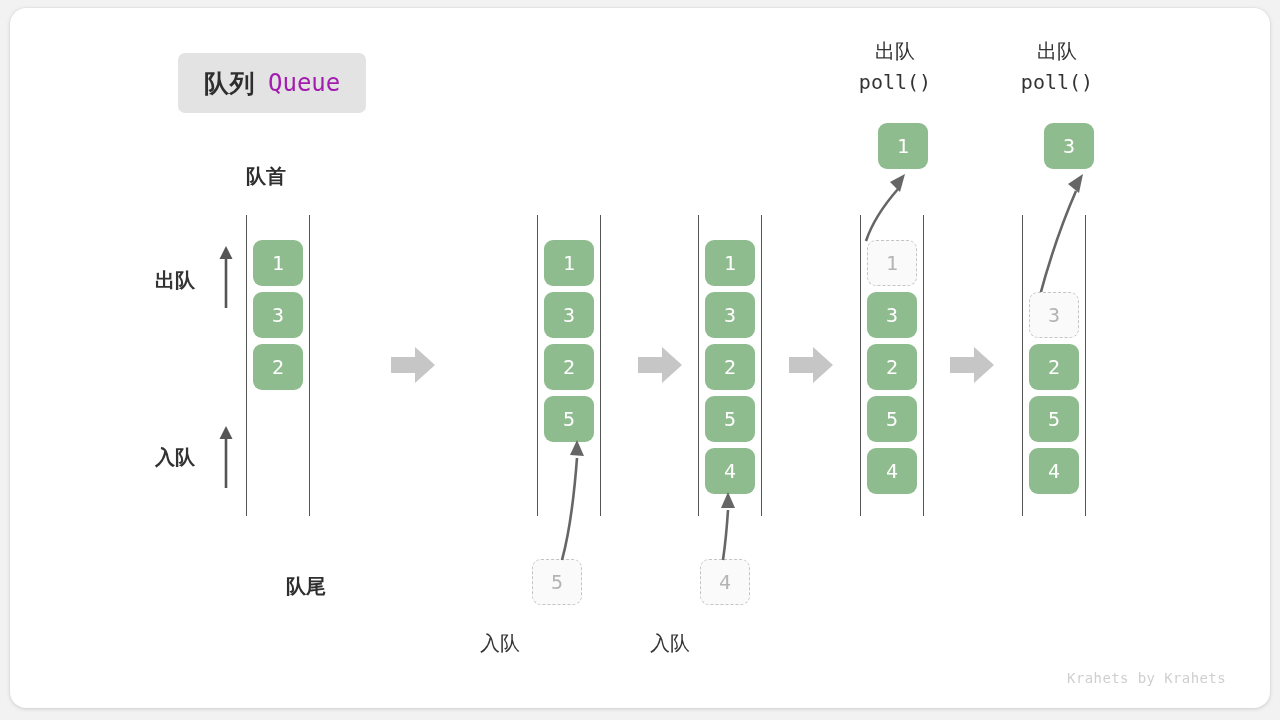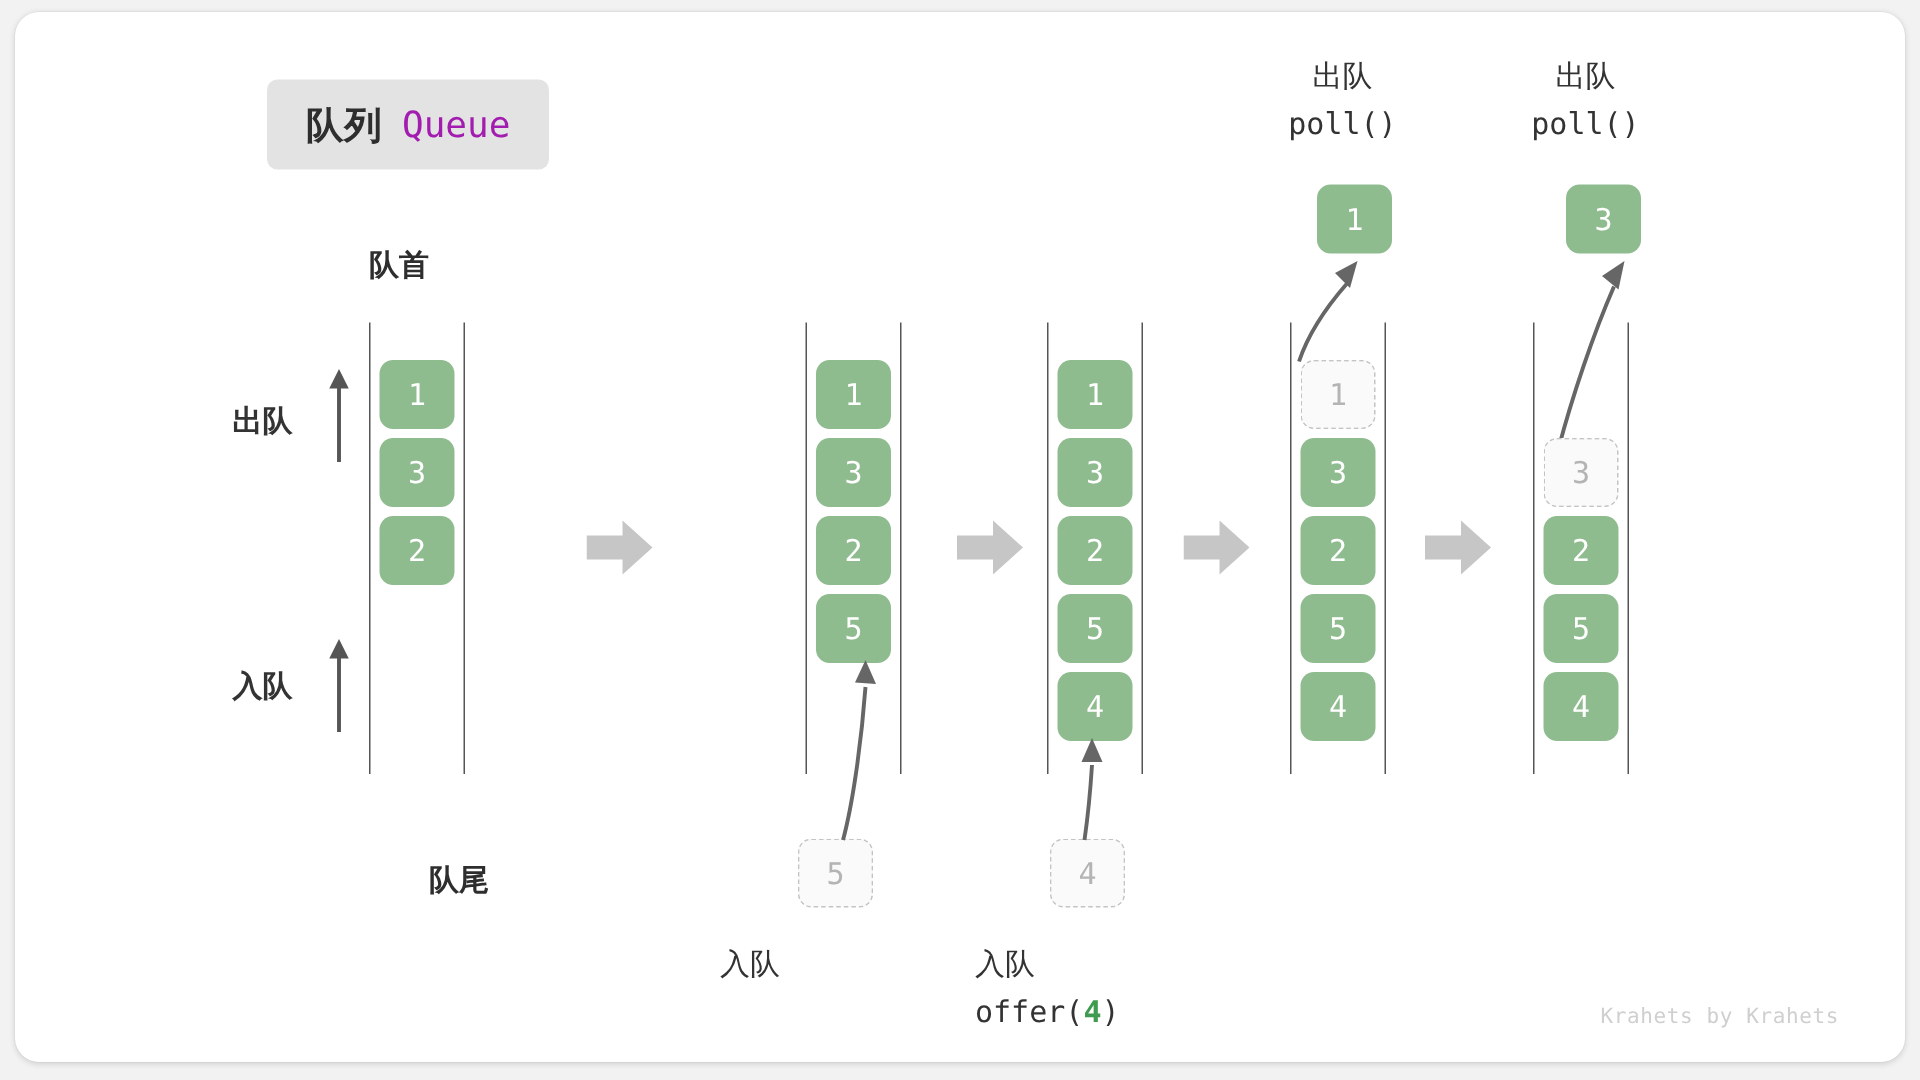--- a/index.html
+++ b/index.html
@@ -268,21 +268,20 @@
       <div class="cell filled" style="top:181px;">5</div>
       <div class="cell filled" style="top:233px;">4</div>
     </div>
     <div class="incoming" style="left:690px; top:551px;">4</div>
     <svg class="motion" style="left:700px; top:482px;" width="50" height="72" viewBox="0 0 50 72">
       <path d="M 13 70 C 15 56, 17 36, 18 20" stroke="#666666" stroke-width="2.6" fill="none"></path>
       <polygon points="18,2 25,18 11,18" fill="#666666"></polygon>
     </svg>
     <div class="op-caption" style="left:640px; top:620px; width:170px; text-align:left;">
       <span class="op-cn">入队</span>
-      <span class="op-code"><span>offer(</span><span class="arg">4</span><span>)</span></span>
     </div>
 
     <svg class="step-arrow" style="left:779px; top:337px;" width="44" height="40" viewBox="0 0 44 40">
       <polygon points="0,12 24,12 24,2 44,20 24,38 24,28 0,28" fill="#c6c6c6"></polygon>
     </svg>
 
     <div class="op-caption" style="left:820px; top:28px; width:130px;">
       <span class="op-cn">出队</span>
       <span class="op-code"><span>poll(</span><span class="arg"></span><span>)</span></span>
     </div>

